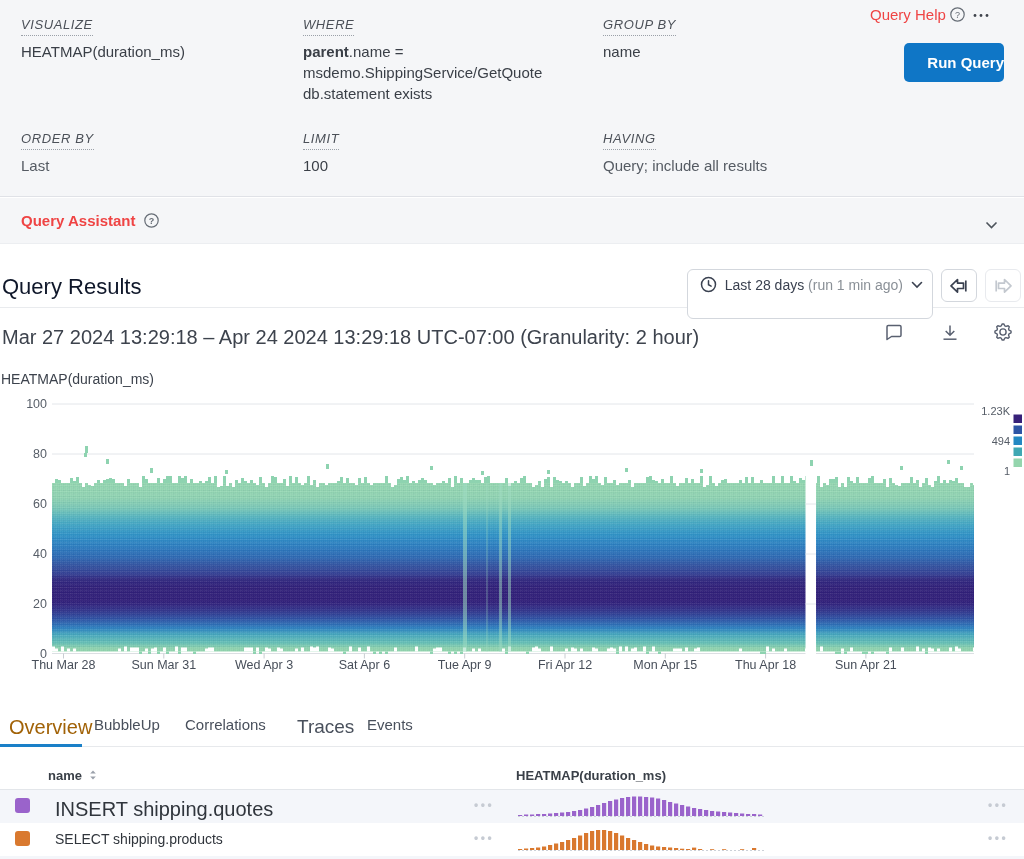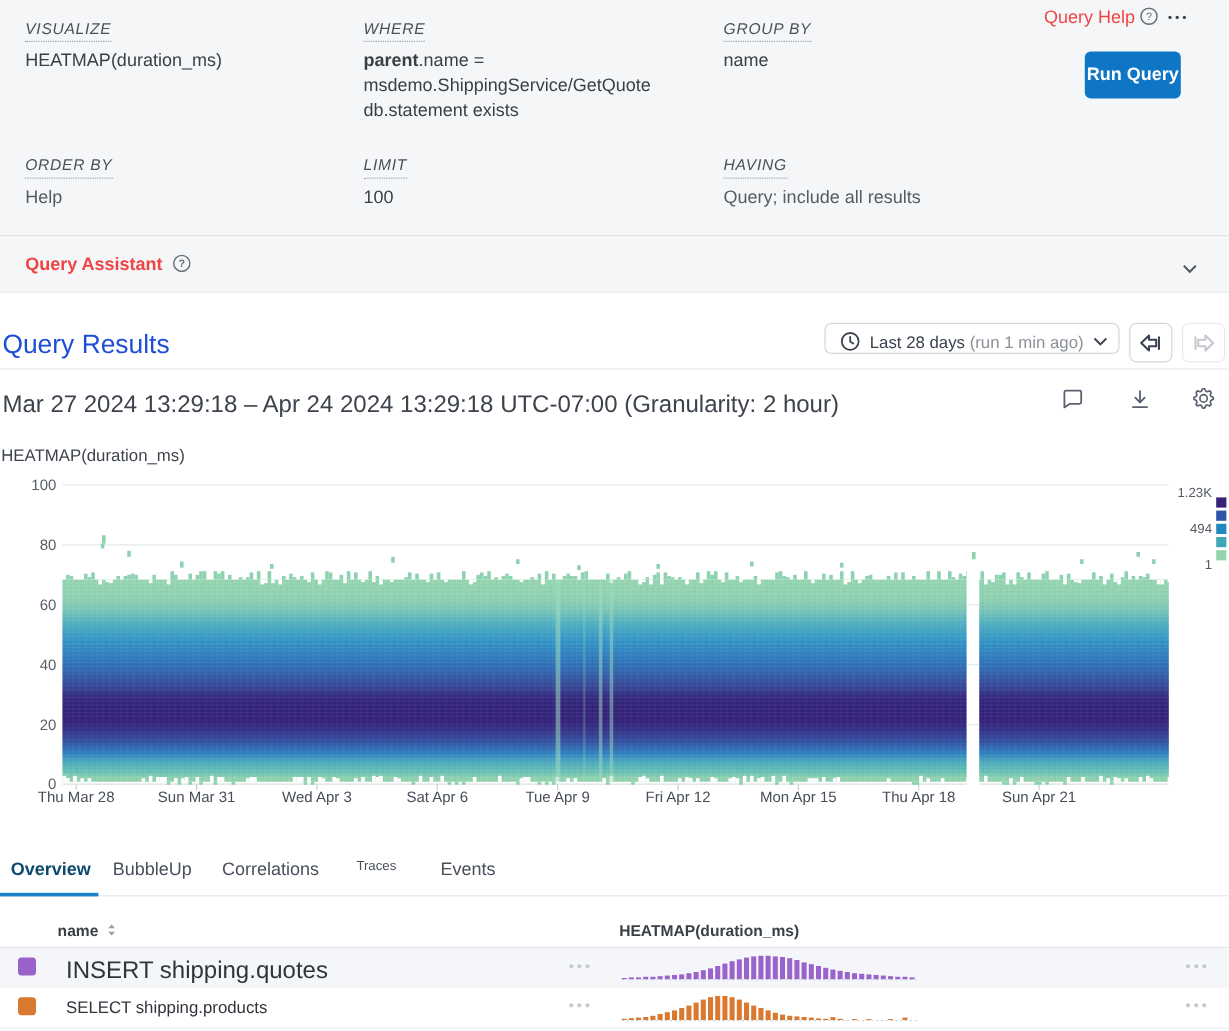--- a/index.html
+++ b/index.html
@@ -12,46 +12,46 @@
 </style></head>
 <body>
 
 <div class="abs panel"></div>
 <div class="abs assist"></div>
 
 <div class="abs" style="left:21px;top:15px"><span class="flabel">VISUALIZE</span><div class="fval" style="margin-top:5px">HEATMAP(duration_ms)</div></div>
 <div class="abs" style="left:303px;top:15px"><span class="flabel">WHERE</span><div class="fval" style="margin-top:5px"><b>parent</b>.name =<br>msdemo.ShippingService/GetQuote<br>db.statement exists</div></div>
 <div class="abs" style="left:603px;top:15px"><span class="flabel">GROUP BY</span><div class="fval" style="margin-top:5px">name</div></div>
 
-<div class="abs" style="left:21px;top:129px"><span class="flabel">ORDER BY</span><div class="fval" style="margin-top:5px;color:#555b63">Help</div></div>
+<div class="abs" style="left:21px;top:129px"><span class="flabel">ORDER BY</span><div class="fval" style="margin-top:5px;color:#555b63">Last</div></div>
 <div class="abs" style="left:303px;top:129px"><span class="flabel">LIMIT</span><div class="fval" style="margin-top:5px">100</div></div>
 <div class="abs" style="left:603px;top:129px"><span class="flabel">HAVING</span><div class="fval" style="margin-top:5px;color:#555b63">Query; include all results</div></div>
 
 <div class="abs" style="left:870px;top:6px;font-size:15px;color:#ef4444">Query Help <svg width="15" height="15" viewBox="0 0 15 15" style="vertical-align:-2px">
       <circle cx="7.5" cy="7.5" r="6.7" fill="none" stroke="#666d76" stroke-width="1.2"></circle>
       <text x="7.5" y="10.6" text-anchor="middle" font-size="9" fill="#666d76" font-family="Liberation Sans">?</text>
     </svg>&nbsp;&nbsp;<svg width="16" height="5" viewBox="0 0 16 5" style="vertical-align:2px">
       <circle cx="2" cy="2.5" r="1.4" fill="#3f444c"></circle>
       <circle cx="8" cy="2.5" r="1.4" fill="#3f444c"></circle>
       <circle cx="14" cy="2.5" r="1.4" fill="#3f444c"></circle>
     </svg></div>
-<div class="abs" style="left:904px;top:43px;width:80px;height:39px;background:#0f76c6;border-radius:5px;color:#fff;font-size:15px;font-weight:bold;text-align:center;line-height:39px">Run Query</div>
+<div class="abs" style="left:904px;top:43px;width:100px;height:39px;background:#0f76c6;border-radius:5px;color:#fff;font-size:15px;font-weight:bold;text-align:right;line-height:39px">Run Query</div>
 
 <div class="abs" style="left:21px;top:212px;font-size:15px;font-weight:bold;color:#ef4444">Query Assistant &nbsp;<svg width="15" height="15" viewBox="0 0 15 15" style="vertical-align:-2px">
       <circle cx="7.5" cy="7.5" r="6.7" fill="none" stroke="#666d76" stroke-width="1.2"></circle>
       <text x="7.5" y="10.6" text-anchor="middle" font-size="9" fill="#666d76" font-family="Liberation Sans">?</text>
     </svg></div>
 <div class="abs" style="left:985px;top:216px"><svg width="13" height="9" viewBox="0 0 13 9">
       <path d="M1.5 1.5l5 5 5-5" fill="none" stroke="#4d545c" stroke-width="1.6"></path>
     </svg></div>
 
-<div class="abs" style="left:2px;top:274px;font-size:22px;color:#1d4ed8">Query Results</div>
+<div class="abs" style="left:2px;top:274px;font-size:22px;color:#0f172a">Query Results</div>
 <div class="abs" style="left:0;top:307px;width:1024px;border-top:1px solid #e9ebee"></div>
 
-<div class="btn" style="left:687px;top:269px;width:246px;height:26px;font-size:14px;color:#3a4150;line-height:31px;padding-left:12px"><svg width="17" height="17" viewBox="0 0 17 17" style="vertical-align:-3px">
+<div class="btn" style="left:687px;top:269px;width:246px;height:50px;font-size:14px;color:#3a4150;line-height:31px;padding-left:12px"><svg width="17" height="17" viewBox="0 0 17 17" style="vertical-align:-3px">
       <circle cx="8.5" cy="8.5" r="7" fill="none" stroke="#3a4150" stroke-width="1.5"></circle>
       <path d="M8.5 4.8v3.9l2.6 1.5" fill="none" stroke="#3a4150" stroke-width="1.5" stroke-linecap="round"></path>
     </svg>&nbsp; Last 28 days <span style="color:#8a9097">(run 1 min ago)</span>&nbsp; <svg width="12" height="8" viewBox="0 0 12 8" style="vertical-align:1px">
       <path d="M1.5 1.5l4.5 4.5 4.5-4.5" fill="none" stroke="#3a4150" stroke-width="1.6" stroke-linecap="round"></path>
     </svg></div>
 <div class="btn" style="left:941px;top:269px;width:36px;height:33px;text-align:center;padding-top:6px"><svg width="22" height="20" viewBox="0 0 22 20">
       <path d="M9.5 3.5L3 9.8l6.5 6.3v-3.6h6v-5.4h-6z" fill="none" stroke="#3a4150" stroke-width="1.7" stroke-linejoin="round"></path>
       <line x1="17.8" y1="4.5" x2="17.8" y2="15.5" stroke="#3a4150" stroke-width="1.7"></line>
     </svg></div>
 <div class="btn" style="left:985px;top:269px;width:36px;height:33px;text-align:center;padding-top:6px;border-color:#e8eaee"><svg width="22" height="20" viewBox="0 0 22 20">
@@ -471,24 +471,24 @@
     <rect x="1013.5" y="41.5" width="8.5" height="8.5" fill="#2388c2"></rect>
     <rect x="1013.5" y="52.5" width="8.5" height="8.5" fill="#3fa8b3"></rect>
     <rect x="1013.5" y="63.5" width="8.5" height="8.5" fill="#94d5ad"></rect>
     <text x="1010" y="19.5" text-anchor="end" font-size="11" fill="#555c66">1.23K</text>
     <text x="1010" y="49.5" text-anchor="end" font-size="11" fill="#555c66">494</text>
     <text x="1010" y="79.5" text-anchor="end" font-size="11" fill="#555c66">1</text>
   </svg>
 
 <div class="abs" style="left:0;top:746px;width:1024px;border-top:1px solid #e7e9ec"></div>
 <div class="abs" style="left:0;top:744px;width:82px;height:3px;background:#1a80c8"></div>
-<div class="abs" style="left:9px;top:716px;font-size:15px;font-weight:bold;color:#0c4a6e">Overview</div>
+<div class="abs" style="left:9px;top:716px;font-size:20px;font-weight:normal;color:#a16207">Overview</div>
 <div class="abs" style="left:94px;top:716px;font-size:15px;color:#49505c">BubbleUp</div>
 <div class="abs" style="left:185px;top:716px;font-size:15px;color:#49505c">Correlations</div>
-<div class="abs" style="left:297px;top:716px;font-size:11px;color:#49505c">Traces</div>
+<div class="abs" style="left:297px;top:716px;font-size:19px;color:#49505c">Traces</div>
 <div class="abs" style="left:367px;top:716px;font-size:15px;color:#49505c">Events</div>
 
 <div class="abs" style="left:48px;top:768px;font-size:13px;font-weight:bold;color:#3a4048">name &nbsp;<svg width="8" height="10" viewBox="0 0 8 10" style="vertical-align:0px">
       <path d="M4 0.5L6.8 3.6H1.2z" fill="#9aa0aa"></path>
       <path d="M4 9.5L1.2 6.4h5.6z" fill="#9aa0aa"></path>
     </svg></div>
 <div class="abs" style="left:516px;top:768px;font-size:13px;font-weight:bold;color:#3a4048">HEATMAP(duration_ms)</div>
 <div class="abs" style="left:0;top:789px;width:1024px;border-top:1px solid #e3e6ea"></div>
 
 <div class="abs" style="left:0;top:790px;width:1024px;height:33px;background:#f4f6fa"></div>

